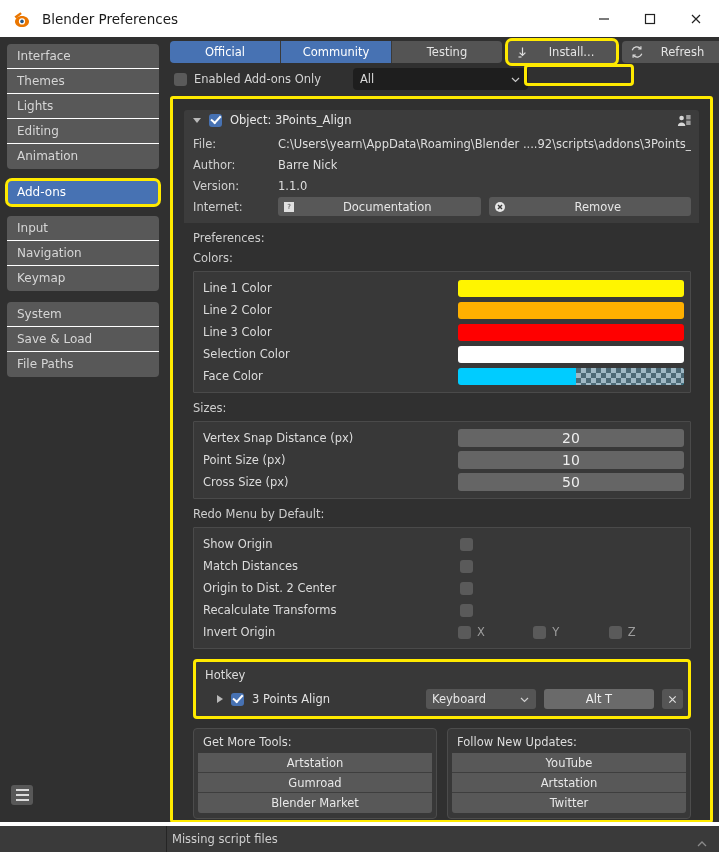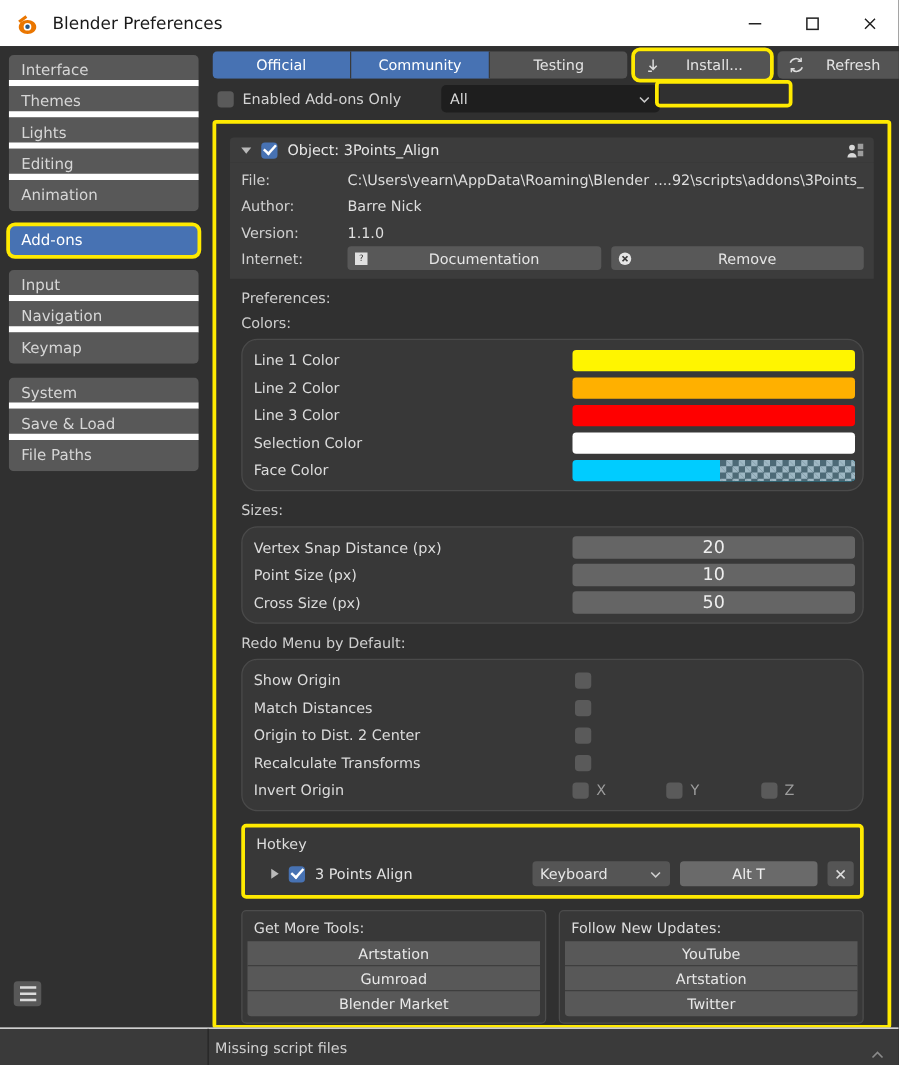--- a/index.html
+++ b/index.html
@@ -39,21 +39,21 @@
   .sidebar {
     position: absolute; left: 0; top: 0; width: 166px; height: 778px;
     background: #303030;
     padding: 7px 7px 0 7px;
   }
   .nav-group { margin-bottom: 11px; border-radius: 4px; overflow: hidden; }
   .nav-item {
     height: 25px; line-height: 25px;
     background: #585858; color: #d6d6d6;
     font-size: 12px; padding-left: 10px;
-    border-bottom: 5px solid #ffffff;
+    border-bottom: 1px solid #ffffff;
     cursor: pointer;
   }
   .nav-item:last-child { border-bottom: none; }
   .nav-item.active { background: #4772b3; color: #ffffff; }
   .nav-group.highlight {
     outline: 3px solid #ffea00; outline-offset: -1px;
     border-radius: 5px;
   }
   .hamburger {
     position: absolute; left: 11px; bottom: 10px;
@@ -148,21 +148,21 @@
   .ibtn {
     flex: 1 1 0; height: 19px; background: #585858; border-radius: 3px;
     display: flex; align-items: center; color: #e6e6e6; font-size: 11.5px;
     padding: 0 5px; cursor: pointer; gap: 4px;
   }
   .ibtn .lbl { flex: 1 1 auto; text-align: center; }
 
   
   .sect-label { color: #cfcfcf; font-size: 11.5px; padding: 8px 0 6px 9px; }
   .panel {
-    background: #383838; border: 1px solid #4a4a4a; border-radius: 13px;
+    background: #383838; border: 1px solid #4a4a4a; border-radius: 1px;
     margin: 0 8px 0 9px; padding: 5px 6px;
   }
   .prow { display: flex; align-items: center; height: 22px; font-size: 11.5px; }
   .prow .pname { color: #dcdcdc; flex: 0 0 auto; width: 258px; padding-left: 3px; }
   .swatch { flex: 1 1 auto; height: 17px; border-radius: 3px; position: relative; overflow: hidden; }
   .alpha-checker {
     position: absolute; right: 0; top: 0; bottom: 0; width: 48%;
     background-image:
       linear-gradient(45deg, #9fb8c4 25%, transparent 25%, transparent 75%, #9fb8c4 75%),
       linear-gradient(45deg, #9fb8c4 25%, #4d6a76 25%, #4d6a76 75%, #9fb8c4 75%);
@@ -213,21 +213,21 @@
     height: 20px; background: #585858; color: #e8e8e8; font-size: 11.5px;
     display: flex; align-items: center; justify-content: center; cursor: pointer;
     border-bottom: 1px solid #3e3e3e;
   }
   .link-btn:first-of-type { border-radius: 3px 3px 0 0; }
   .link-btn:last-child { border-bottom: none; border-radius: 0 0 3px 3px; }
 
   
   .statusbar {
     position: absolute; left: 0; bottom: 0; width: 719px; height: 30px;
-    background: #3a3a3a; border-top: 1px solid #ffffff;
+    background: #3a3a3a; border-top: 4px solid #ffffff;
     display: flex; align-items: center; padding-left: 172px;
   }
   .status-text { color: #d0d0d0; font-size: 11.5px; }
   .status-chev {
     position: absolute; right: 10px; bottom: 2px; color: #8a8a8a; font-size: 12px;
   }
   .sb-sep { position: absolute; left: 166px; top: 0; bottom: 0; width: 1px; background: #252525; }
 
   .ico { display: block; }
 </style>

